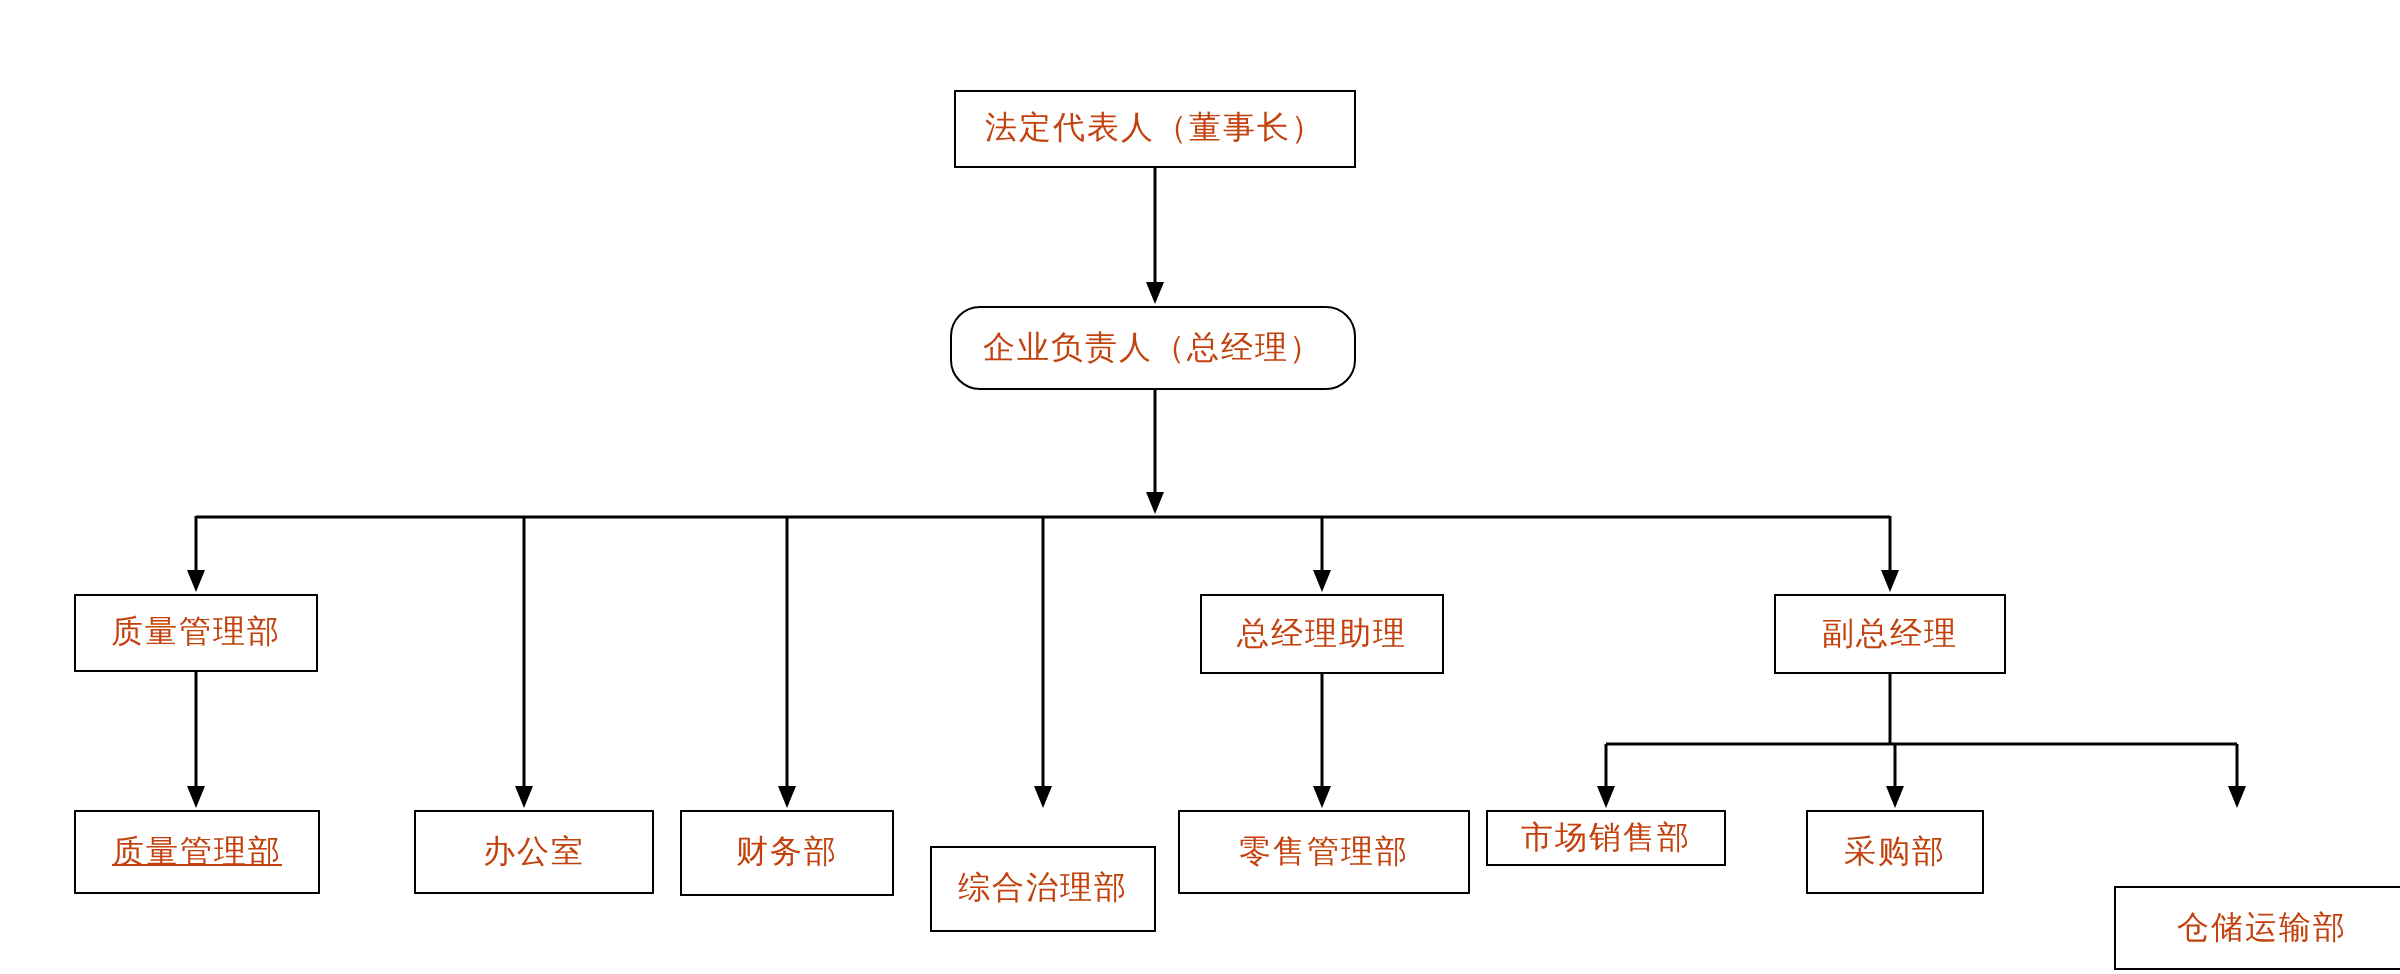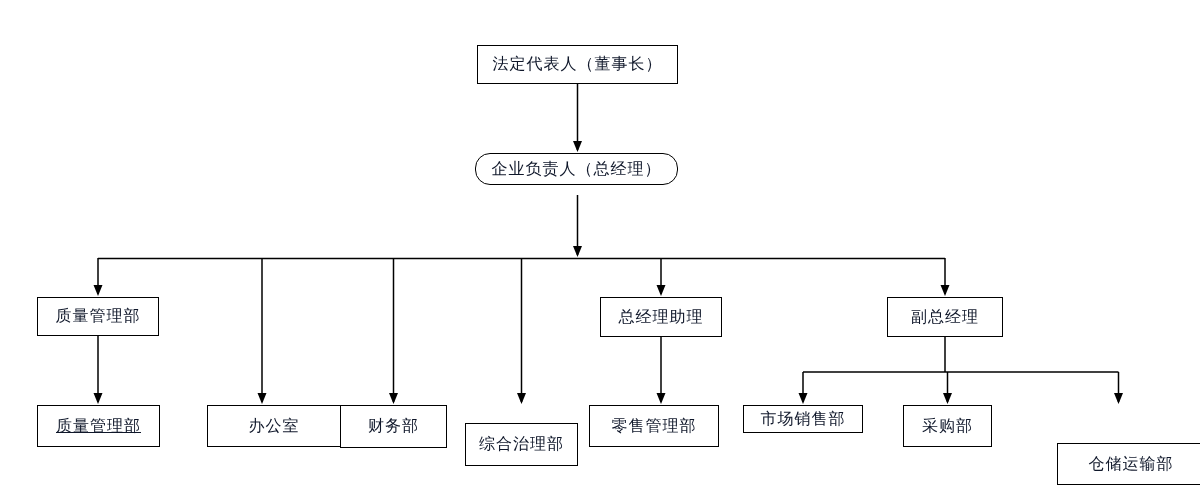--- a/index.html
+++ b/index.html
@@ -25,21 +25,21 @@
   .node {
     position: absolute;
     box-sizing: border-box;
     border: 1.5px solid #000000;
     background: #ffffff;
     display: flex;
     align-items: center;
     justify-content: center;
     font-size: 16px;
     letter-spacing: 1px;
-    color: #0f172a;
+    color: #c2410c;
     white-space: nowrap;
   }
   .connector {
     stroke: #000000;
     stroke-width: 1.5;
     fill: none;
   }
 </style>
 </head>
 <body>
@@ -72,28 +72,28 @@
 
     <line class="connector" x1="945" y1="337" x2="945" y2="372"></line>
     <line class="connector" x1="803" y1="372" x2="1118.5" y2="372"></line>
     <line class="connector" x1="803" y1="372" x2="803" y2="402" marker-end="url(#arrow)"></line>
     <line class="connector" x1="947.5" y1="372" x2="947.5" y2="402" marker-end="url(#arrow)"></line>
     <line class="connector" x1="1118.5" y1="372" x2="1118.5" y2="402" marker-end="url(#arrow)"></line>
   </svg>
 
   <div class="node" style="left:477px; top:45px; width:201px; height:39px;">法定代表人（董事长）</div>
 
-  <div class="node" style="left:475px; top:153px; width:203px; height:32px;border-radius:15px;">企业负责人（总经理）</div>
+  <div class="node" style="left:475px; top:153px; width:203px; height:42px;border-radius:15px;">企业负责人（总经理）</div>
 
   <div class="node" style="left:37px; top:297px; width:122px; height:39px;">质量管理部</div>
   <div class="node" style="left:600px; top:297px; width:122px; height:40px;">总经理助理</div>
   <div class="node" style="left:887px; top:297px; width:116px; height:40px;">副总经理</div>
 
   <div class="node" style="left:37px; top:405px; width:123px; height:42px;text-decoration:underline;">质量管理部</div>
-  <div class="node" style="left:207px; top:405px; width:134px; height:42px;">办公室</div>
+  <div class="node" style="left:207px; top:405px; width:120px; height:42px;">办公室</div>
   <div class="node" style="left:340px; top:405px; width:107px; height:43px;">财务部</div>
   <div class="node" style="left:465px; top:423px; width:113px; height:43px;">综合治理部</div>
-  <div class="node" style="left:589px; top:405px; width:130px; height:42px;">零售管理部</div>
+  <div class="node" style="left:589px; top:405px; width:146px; height:42px;">零售管理部</div>
   <div class="node" style="left:743px; top:405px; width:120px; height:28px;">市场销售部</div>
   <div class="node" style="left:903px; top:405px; width:89px; height:42px;">采购部</div>
   <div class="node" style="left:1057px; top:405px; width:148px; height:42px;margin-top:38px;">仓储运输部</div>
 
 </div>
 
 </body></html>

